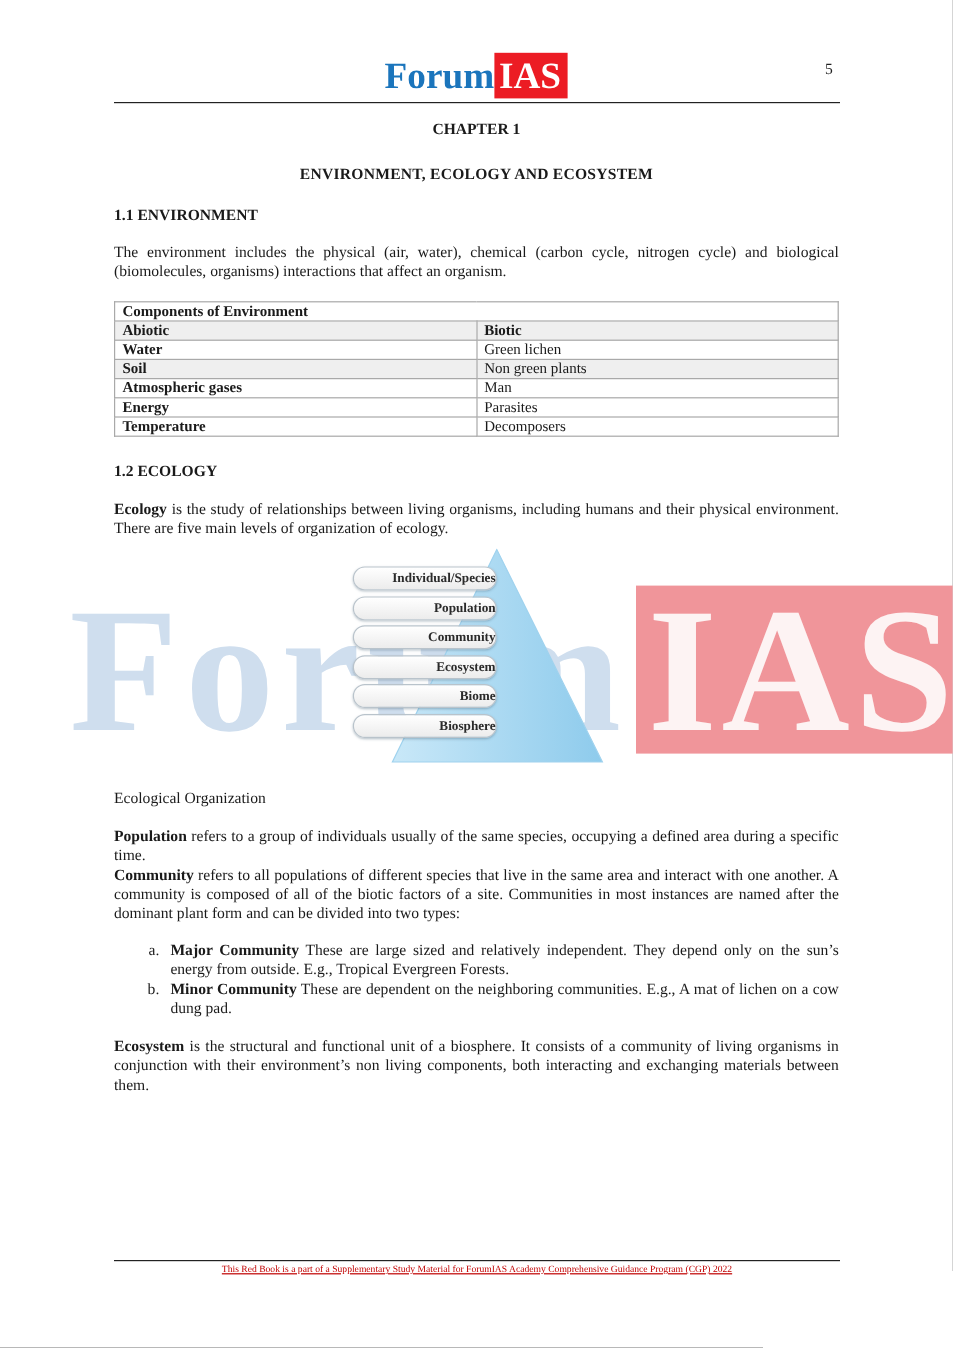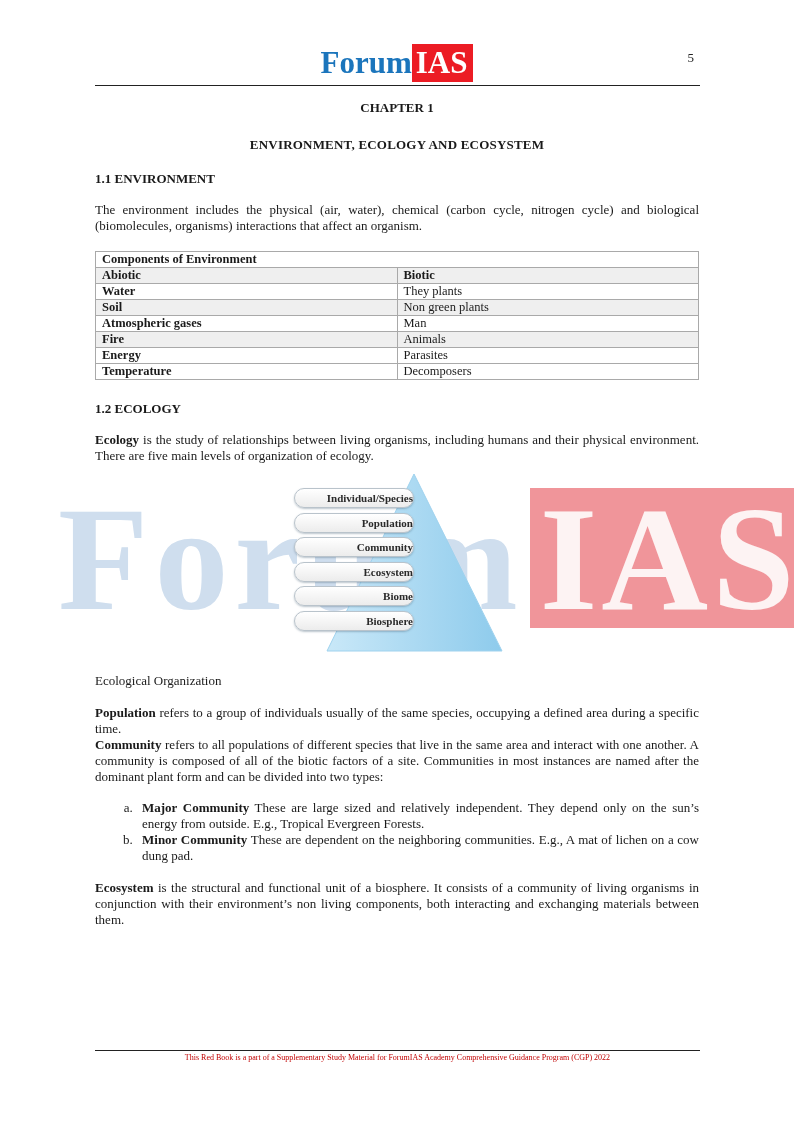--- a/index.html
+++ b/index.html
@@ -153,20 +153,21 @@
     position: absolute;
     left: 95px;
     right: 94px;
     top: 1050px;
     z-index: 2;
     text-align: center;
     font-size: 8px;
     line-height: 10px;
     color: #c00000;
     font-family: "Liberation Serif", "DejaVu Serif", serif;
+    text-decoration: underline;
   }
   .footer .footer-rule { border-top: 1.4px solid #222; margin-bottom: 2px; }
   .footer a { color: #0563c1; text-decoration: underline; cursor: pointer; }
 </style>
 </head>
 <body>
 
 <div class="page">
 
   <div class="watermark" aria-hidden="true">
@@ -192,33 +193,29 @@
       <tbody>
         <tr>
           <td class="head" colspan="2">Components of Environment</td>
         </tr>
         <tr class="shaded">
           <td class="c-left">Abiotic</td>
           <td class="b">Biotic</td>
         </tr>
         <tr>
           <td class="c-left">Water</td>
-          <td>They plants</td>
+          <td>Green lichen</td>
         </tr>
         <tr class="shaded">
           <td class="c-left">Soil</td>
           <td>Non green plants</td>
         </tr>
         <tr>
           <td class="c-left">Atmospheric gases</td>
           <td>Man</td>
-        </tr>
-        <tr class="shaded">
-          <td class="c-left">Fire</td>
-          <td>Animals</td>
         </tr>
         <tr>
           <td class="c-left">Energy</td>
           <td>Parasites</td>
         </tr>
         <tr>
           <td class="c-left">Temperature</td>
           <td>Decomposers</td>
         </tr>
       </tbody>

